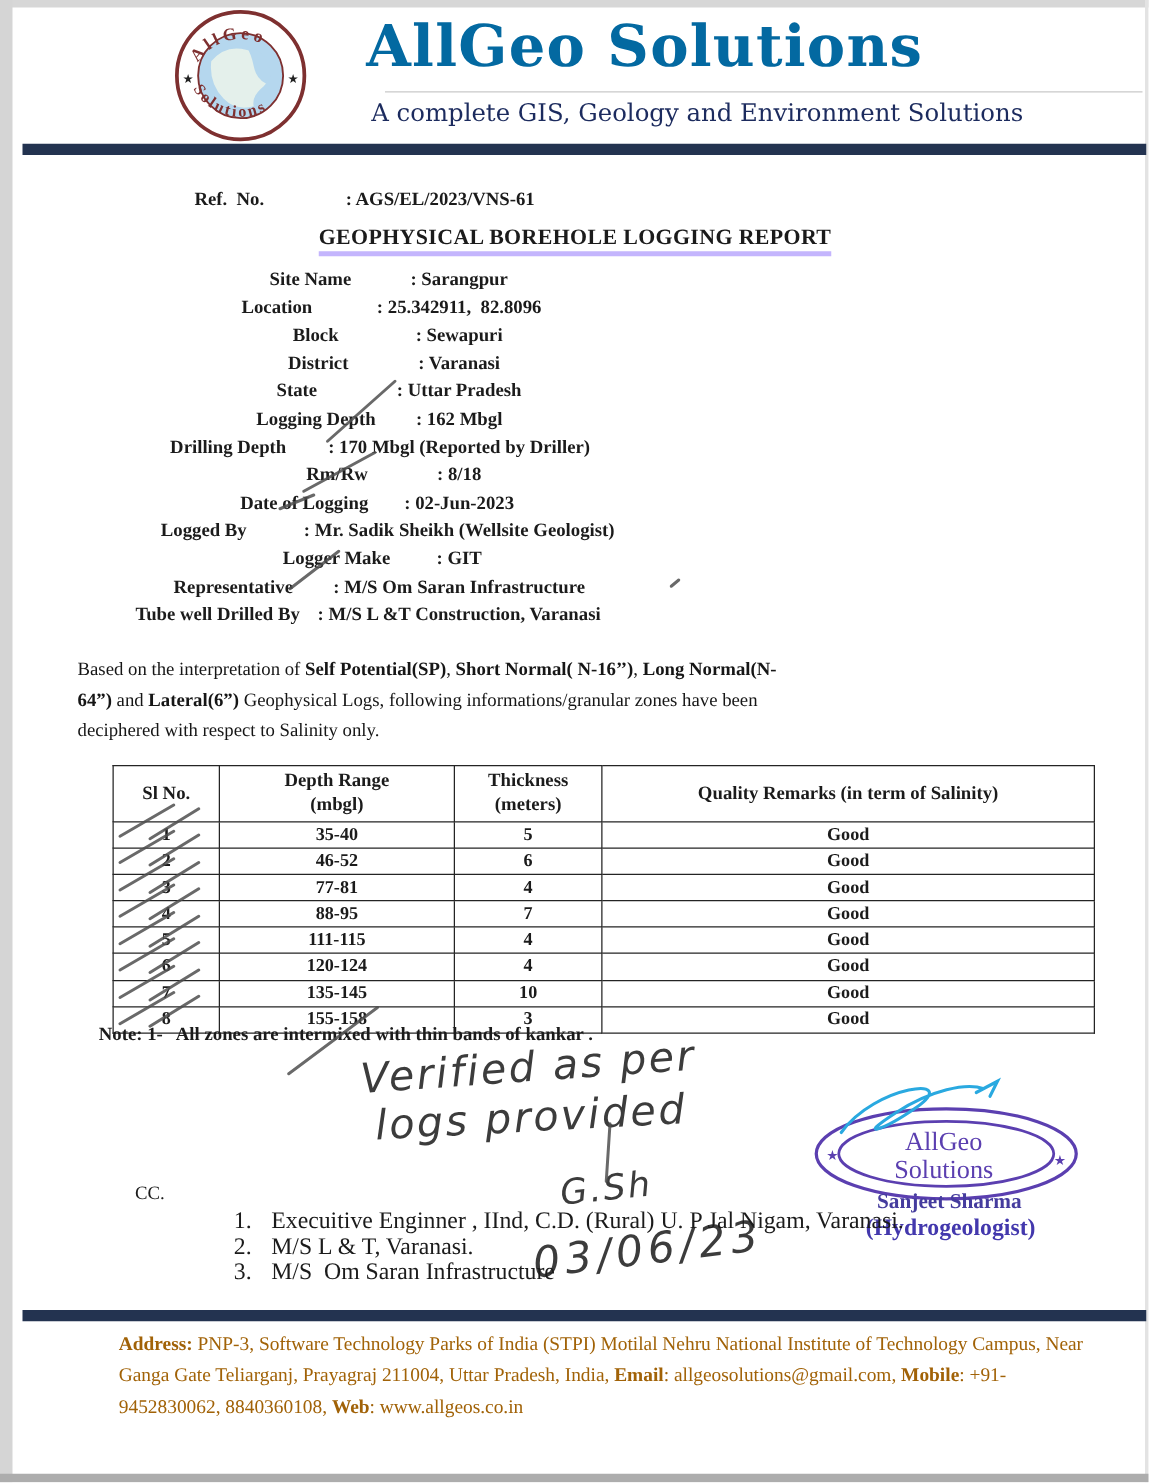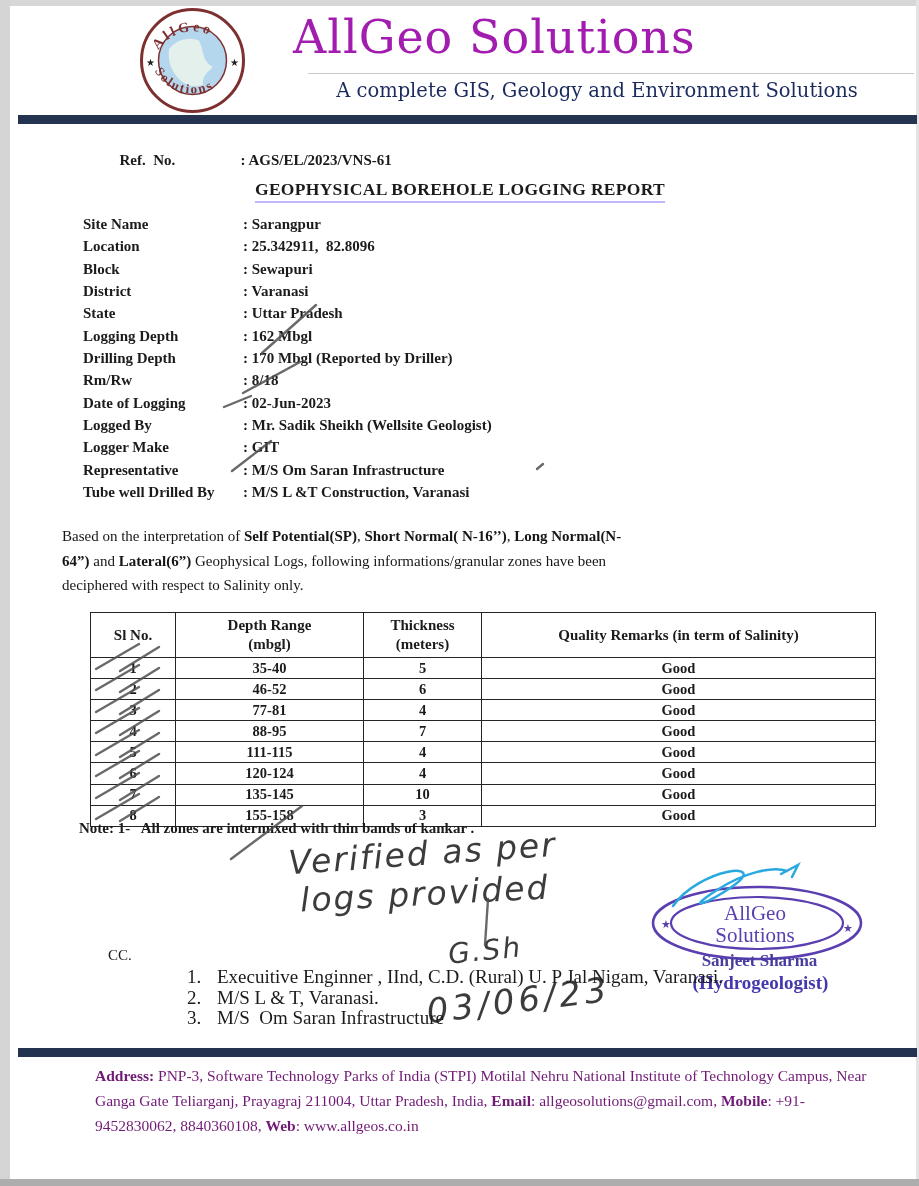--- a/index.html
+++ b/index.html
@@ -10,44 +10,44 @@
   
   .edge-left  { position:absolute; left:0; top:0; width:10px; height:100%; background:#d5d5d5; }
   .edge-top   { position:absolute; left:0; top:0; width:100%; height:6px; background:#d7d7d7; }
   .edge-right { position:absolute; right:0; top:0; width:3px; height:100%; background:#e3e3e3; }
   .edge-bottom{ position:absolute; left:0; bottom:0; width:100%; height:7px; background:#adadad; }
 
   
   .logo-wrap { position:absolute; left:139px; top:7px; width:107px; height:107px; }
   .brand-title {
     position:absolute; left:293px; top:10px; width:600px;
-    font-family:"DejaVu Serif", serif; font-weight:normal; font-size:46px;
-    color:#a21caf; letter-spacing:1px; white-space:pre;
+    font-family:"DejaVu Serif", serif; font-weight:bold; font-size:46px;
+    color:#0369a1; letter-spacing:1px; white-space:pre;
   }
   .brand-rule { position:absolute; left:308px; top:73px; width:606px; height:1px; background:#c9c9c9; }
   .brand-sub {
     position:absolute; left:297px; top:79px; width:600px;
-    font-family:"DejaVu Serif", serif; font-size:19.5px; color:#1c2b5e; white-space:pre;text-align:center;
+    font-family:"DejaVu Serif", serif; font-size:19.5px; color:#1c2b5e; white-space:pre;
   }
   .navy-rule-top    { position:absolute; left:18px; top:115px; width:899px; height:9px; background:#233350; }
   .navy-rule-footer { position:absolute; left:18px; top:1048px; width:899px; height:9px; background:#233350; }
 
   
   .meta { position:absolute; left:97px; top:135px; font-size:15px; font-weight:bold; }
   .meta-row { height:22px; white-space:pre; }
-  .meta-row .lbl { display:inline-block; width:121px; }
+  .meta-row .lbl { display:inline-block; width:121px;margin-left:36px; }
 
   .report-title-wrap { position:absolute; left:130px; top:179px; width:660px; text-align:center; }
   .report-title {
     display:inline-block; font-size:17.5px; font-weight:bold; letter-spacing:0.3px;
-    border-bottom:2px solid #c4b5fd; padding-bottom:1px; white-space:pre;
-  }
-
-  
-  .info { position:absolute; left:83px; top:216px; font-size:15px; font-weight:bold; }
+    border-bottom:4px solid #c4b5fd; padding-bottom:1px; white-space:pre;
+  }
+
+  
+  .info { position:absolute; left:83px; top:216px; font-size:15px; font-weight:bold;text-align:center; }
   .info-row { height:22.35px; white-space:pre; }
   .info-row .lbl { display:inline-block; width:160px; }
 
   
   .para {
     position:absolute; left:62px; top:524px; width:800px;
     font-size:15px; line-height:24.5px; color:#161616;
   }
   .para b { font-weight:bold; }
 
@@ -82,21 +82,21 @@
 
   
   .cc-label { position:absolute; left:108px; top:947px; font-size:15px; }
   .cc-list  { position:absolute; left:142px; top:966px; font-size:19px;margin-left:45px; }
   .cc-item  { height:20.5px; white-space:pre; }
   .cc-item .num { display:inline-block; width:30px; }
 
   
   .footer-text {
     position:absolute; left:95px; top:1063px; width:772px;
-    font-size:15.5px; line-height:25px; color:#701a75;
+    font-size:15.5px; line-height:25px; color:#a16207;
   }
   .footer-text b { font-weight:bold; }
 
   .marks { position:absolute; left:0; top:0; width:919px; height:1186px; pointer-events:none; }
 </style>
 </head>
 <body>
 
 <div class="canvas">
 

